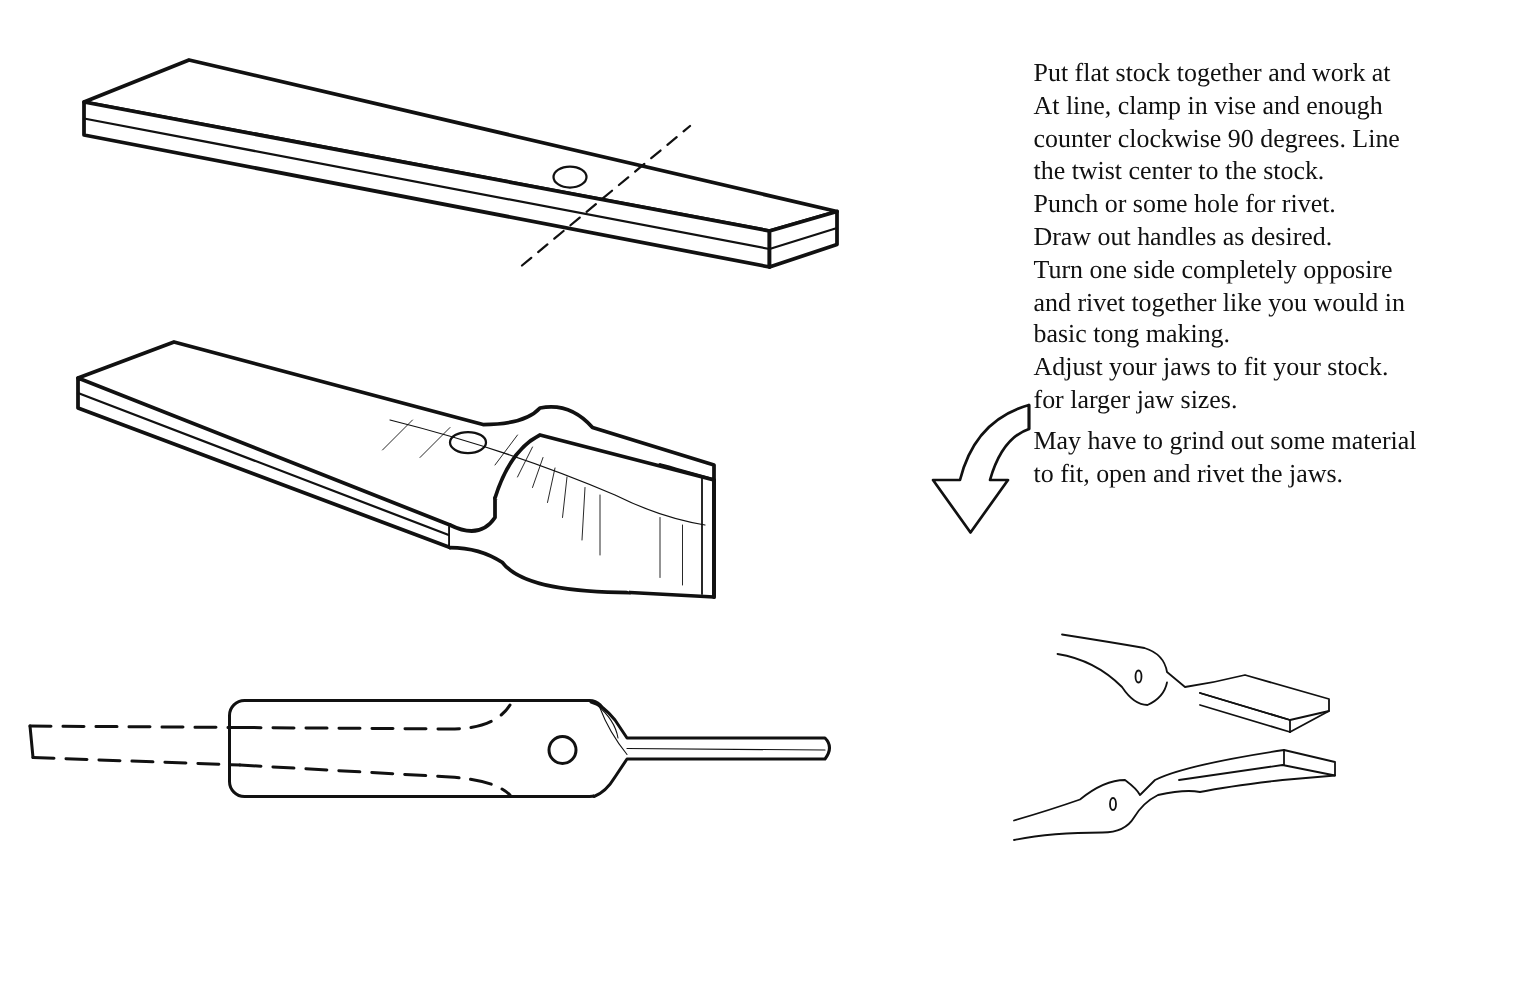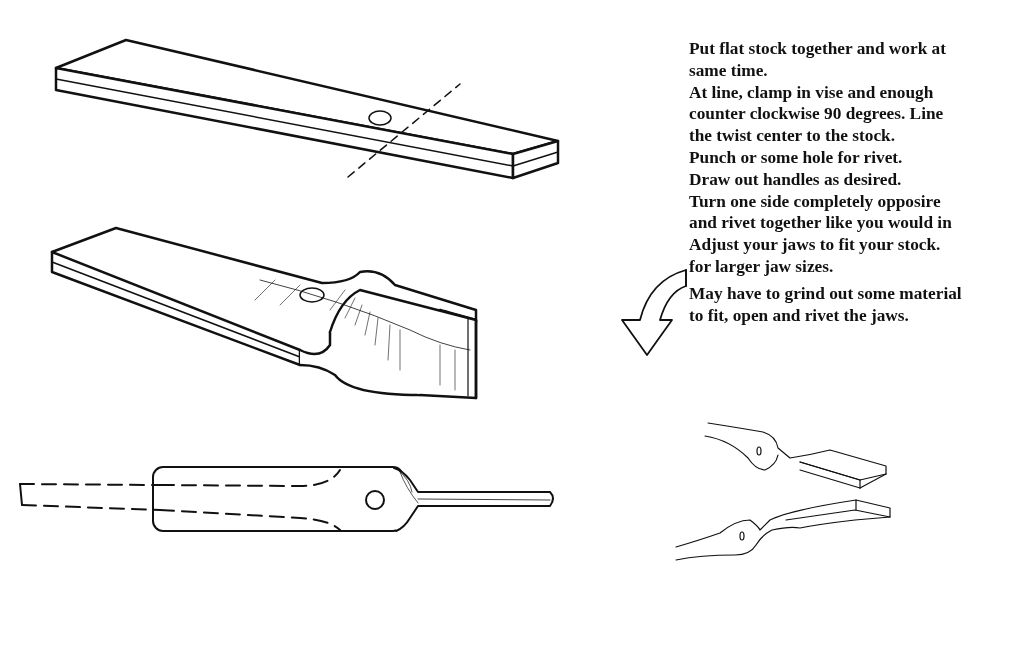--- a/index.html
+++ b/index.html
@@ -1,20 +1,20 @@
 <!DOCTYPE html>
 <html><head>
   <meta charset="utf-8">
   <style>
     html, body { margin: 0; padding: 0; background: #ffffff; }
     body { width: 1024px; height: 672px; position: relative; overflow: hidden; }
     #canvas { position: absolute; left: 0; top: 0; width: 1024px; height: 672px; }
     .instructions {
       position: absolute; left: 689px; top: 38px; width: 335px;
-      font-family: "Liberation Serif", serif; font-weight: bold;
+      font-family: "Liberation Serif", serif; font-weight: normal;
       font-size: 17.3px; line-height: 21.8px; color: #111;
     }
     .instructions .line { display: block; white-space: nowrap; }
     .instructions .gap { height: 5px; }
   </style>
 </head>
 <body>
 
 <svg id="canvas" viewBox="0 0 1024 672" xmlns="http://www.w3.org/2000/svg">
   <g fill="none" stroke="#111" stroke-linejoin="round" stroke-linecap="round">
@@ -84,26 +84,26 @@
       <path d="M676,547 Q700,540 720,533 Q736,520 750,520 Q758,526 760,530 L770,520 Q790,510 856,500 L890,508 L890,517 L855,510 L786,520"></path>
       <line x1="856" y1="500" x2="856" y2="510"></line>
       <path d="M676,560 Q700,555 735,555 Q750,555 756,545 Q762,535 772,530 Q790,526 800,528 Q820,524 855,520 L890,517"></path>
       <ellipse cx="742" cy="536" rx="2" ry="4"></ellipse>
     </g>
   </g>
 </svg>
 
 <div class="instructions">
   <span class="line">Put flat stock together and work at</span>
-  <span class="line">same time.</span>
   <span class="line">At line, clamp in vise and enough</span>
   <span class="line">counter clockwise 90 degrees.  Line</span>
   <span class="line">the twist center to the stock.</span>
   <span class="line">Punch or some hole for rivet.</span>
   <span class="line">Draw out handles as desired.</span>
   <span class="line">Turn one side completely opposire</span>
   <span class="line">and rivet together like you would in</span>
+  <span class="line">basic tong making.</span>
   <span class="line">Adjust your jaws to fit your stock.</span>
   <span class="line">for larger jaw sizes.</span>
   <div class="gap"></div>
   <span class="line">May have to grind out some material</span>
   <span class="line">to fit, open and rivet the jaws.</span>
 </div>
 
 </body></html>

